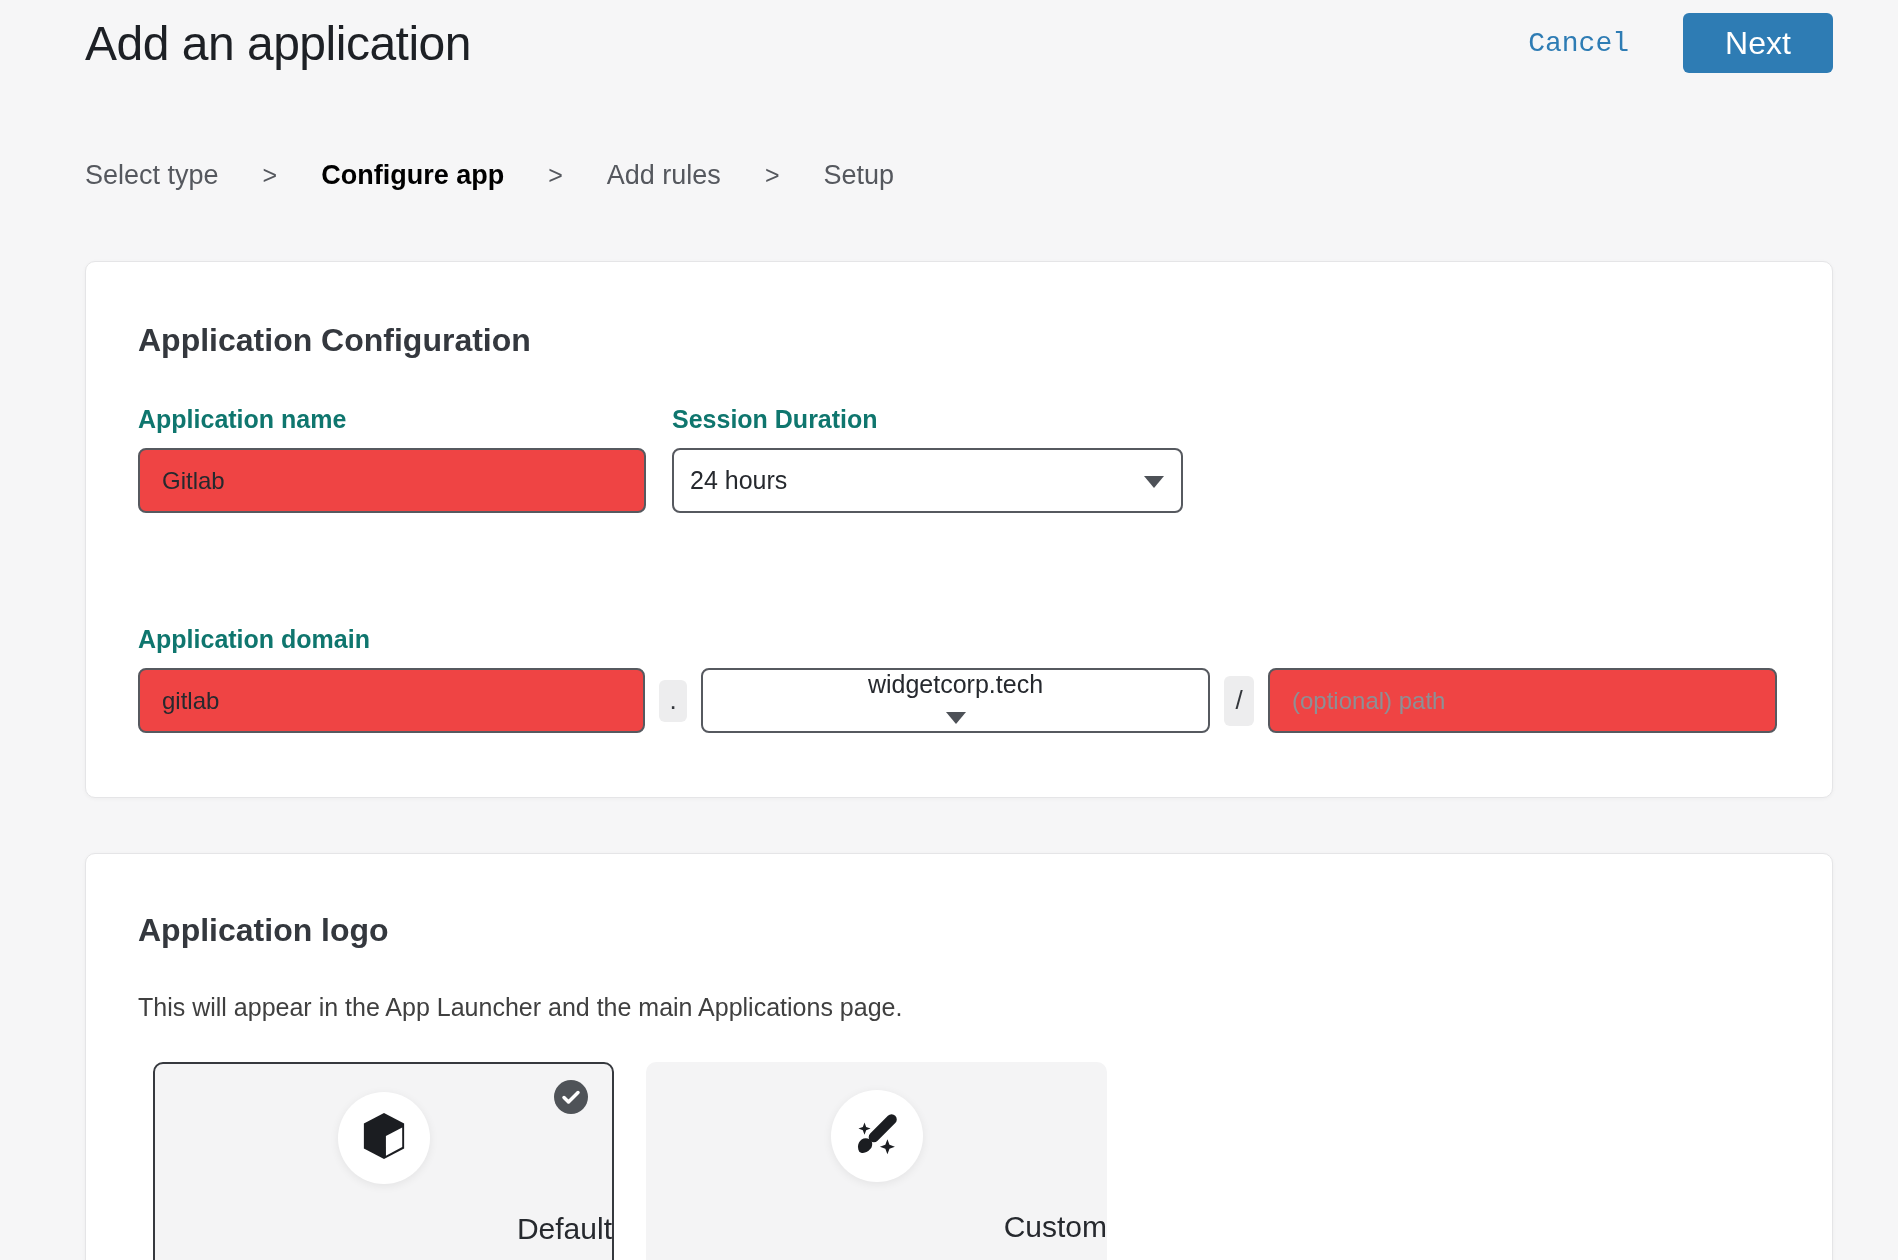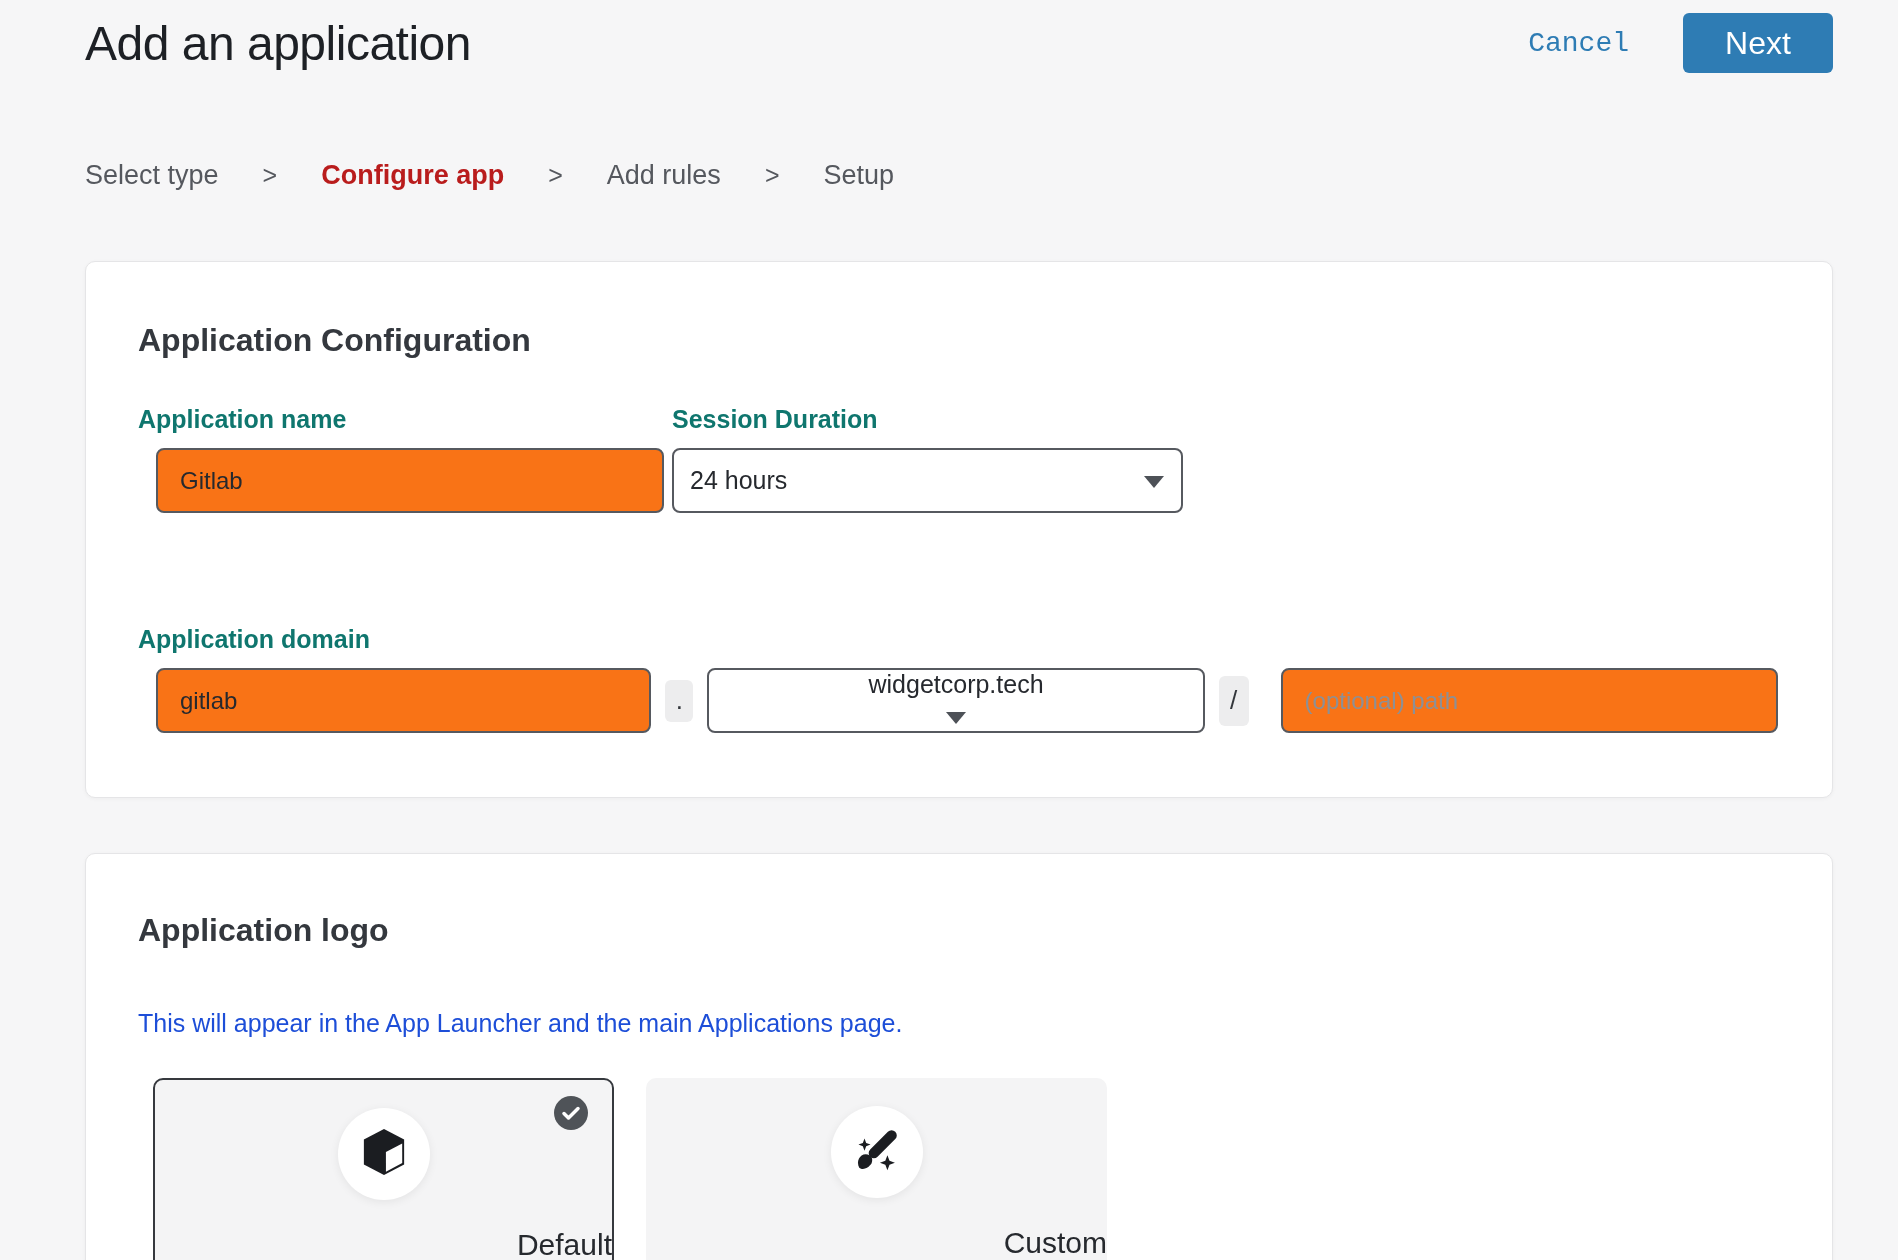--- a/index.html
+++ b/index.html
@@ -28,21 +28,21 @@
     border: none; border-radius: 6px; font-size: 32px; cursor: pointer;
     font-family: inherit;
   }
 
   
   .breadcrumbs {
     margin-top: 86px; display: flex; align-items: center; gap: 44px;
     font-size: 27px; color: #55585e;
   }
   .crumb { cursor: pointer; }
-  .crumb.active { color: #b91c1c; font-weight: 700; }
+  .crumb.active { color: #000000; font-weight: 700; }
   .crumb-sep { color: #55585e; font-size: 25px; }
 
   
   .card {
     background: #ffffff; border: 1px solid #e5e5e7; border-radius: 10px;
     box-shadow: 0 1px 4px rgba(0,0,0,0.04);
   }
   .card-config { margin-top: 70px; padding: 60px 54px 64px 52px; }
   .card-logo   { margin-top: 55px; padding: 58px 54px 64px 52px; height: 560px; }
 
@@ -50,22 +50,22 @@
 
   .field-label { font-size: 25px; font-weight: 700; color: #0f766e; }
 
   .row-two-col { display: flex; gap: 26px; margin-top: 46px; }
   .col-name { width: 508px; }
   .col-session { width: 511px; }
 
   .text-input {
     margin-top: 14px; width: 100%; height: 65px;
     border: 2px solid #56595f; border-radius: 8px;
-    padding: 0 22px; font-size: 24px; color: #26292e; background: #f97316;
-    font-family: inherit; outline: none; margin-left: 18px;
+    padding: 0 22px; font-size: 24px; color: #26292e; background: #ef4444;
+    font-family: inherit; outline: none;
   }
   .text-input::placeholder { color: #8d9095; }
 
   .select {
     margin-top: 14px; width: 100%; height: 65px;
     border: 2px solid #56595f; border-radius: 8px; background: #fff;
     display: flex; align-items: center; justify-content: space-between;
     padding: 0 16px; font-size: 25px; color: #26292e; cursor: pointer;
   }
   .select.flat { margin-top: 0; flex-direction: column; }
@@ -79,21 +79,21 @@
 
   .sep-box {
     background: #ededee; border-radius: 6px; color: #33363b;
     display: flex; align-items: center; justify-content: center;
     flex: 0 0 auto; font-size: 26px;
   }
   .sep-dot { width: 28px; height: 42px; }
   .sep-slash { width: 30px; height: 50px; }
 
   
-  .card-desc { margin-top: 60px; font-size: 25px; color: #1d4ed8; }
+  .card-desc { margin-top: 44px; font-size: 25px; color: #404040; }
   .tile-row { display: flex; gap: 32px; margin-top: 40px; margin-left: 15px; }
   .tile {
     width: 461px; height: 400px; background: #f4f4f5; border-radius: 10px;
     position: relative; cursor: pointer;
   }
   .tile.selected { border: 2px solid #36393e; }
   .tile-circle {
     width: 92px; height: 92px; border-radius: 50%; background: #ffffff;
     margin: 28px auto 0 auto; display: flex; align-items: center; justify-content: center;
     box-shadow: 0 2px 10px rgba(0,0,0,0.07);

